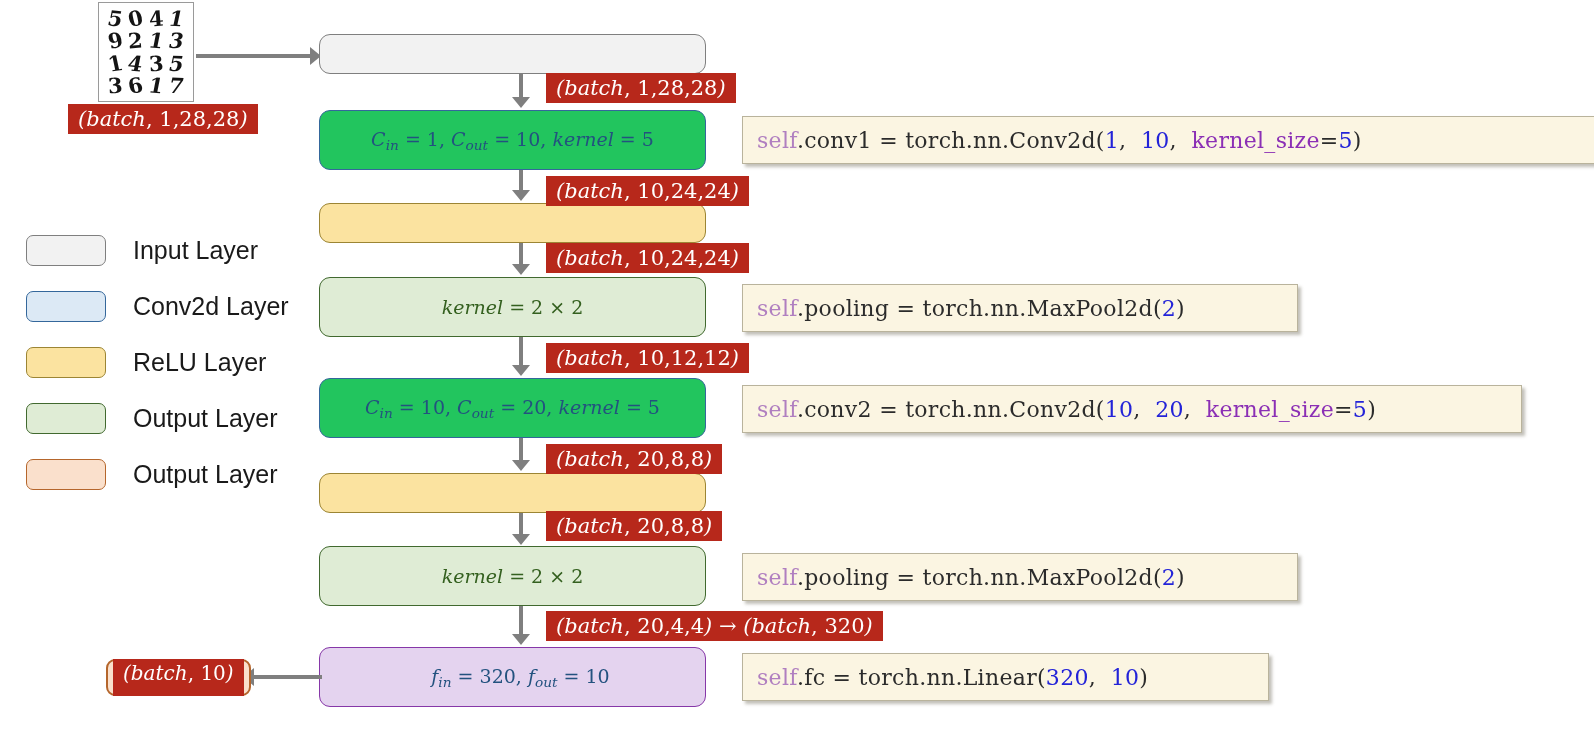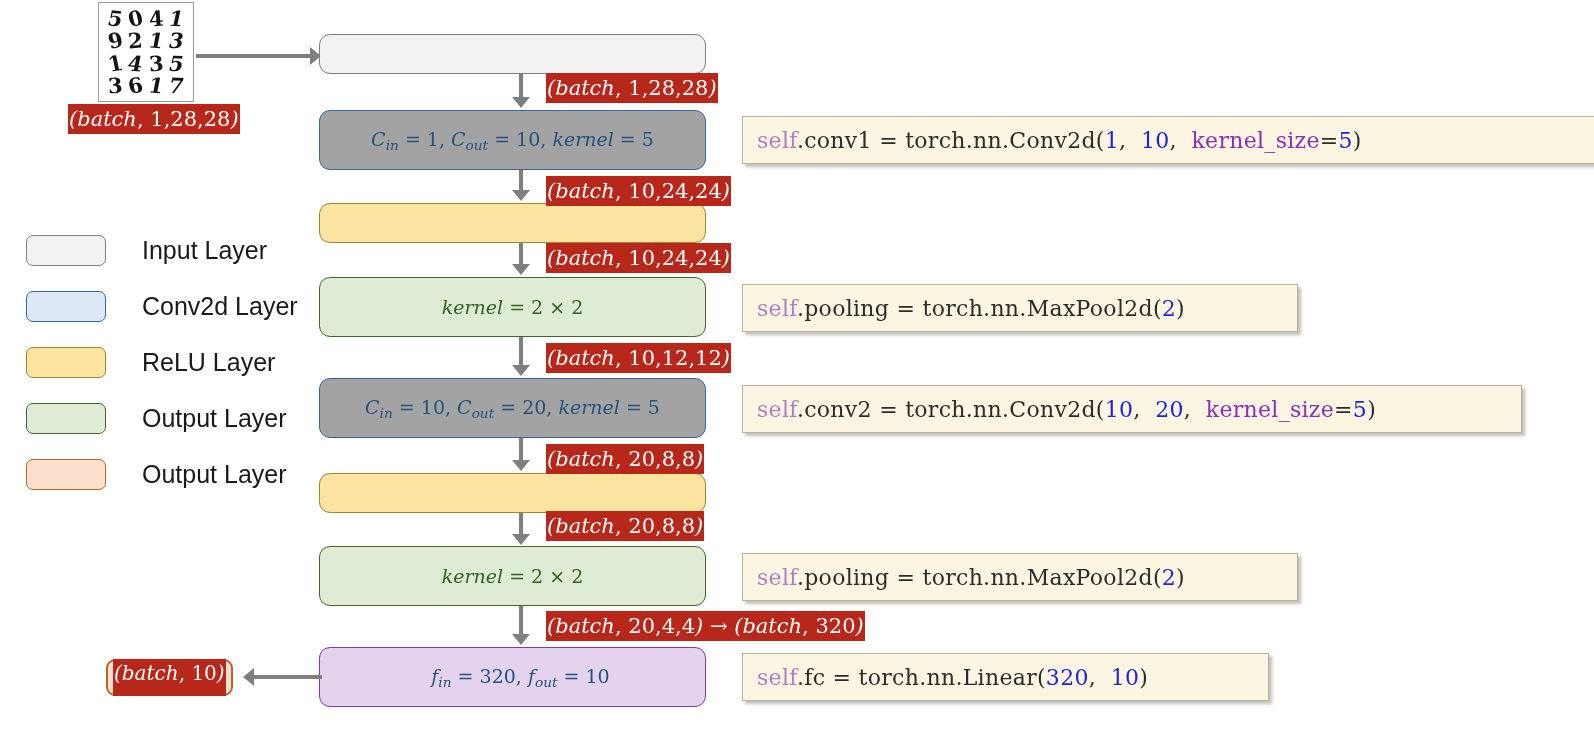--- a/index.html
+++ b/index.html
@@ -53,21 +53,21 @@
   
   .tag {
     position: absolute;
     background: #b7281b;
     color: #ffffff;
     font-family: "DejaVu Serif", serif;
     font-style: italic;
     font-size: 21px;
     line-height: 30px;
     height: 30px;
-    padding: 0 1px;
+    padding: 0 10px;
     white-space: nowrap;
     box-sizing: border-box;
   }
   .tag .num { font-style: normal; }
 
   
   .layer {
     position: absolute;
     left: 319px;
     width: 387px;
@@ -87,21 +87,21 @@
   }
   .layer-text .num,
   .layer-text .op { font-style: normal; }
   .sub {
     font-size: 0.72em;
     vertical-align: -0.28em;
     font-style: italic;
   }
 
   .ly-input   { background: #f2f2f2; border-color: #7f7f7f; }
-  .ly-conv    { background: #a3a3a3; border-color: #34679b; }
+  .ly-conv    { background: #22c55e; border-color: #34679b; }
   .ly-conv .layer-text { color: #23527f; }
   .ly-relu    { background: #fbe3a0; border-color: #9c8534; }
   .ly-pool    { background: #dfecd5; border-color: #41692f; }
   .ly-pool .layer-text { color: #34601f; }
   .ly-linear  { background: #e4d3ef; border-color: #8637a8; }
   .ly-linear .layer-text { color: #23527f; }
 
   
   .out-node {
     position: absolute;
@@ -194,21 +194,21 @@
   }
   .legend-swatch {
     width: 80px;
     height: 31px;
     border-radius: 7px;
     border-width: 1.6px;
     border-style: solid;
     box-sizing: border-box;
   }
   .legend-label {
-    margin-left: 36px;
+    margin-left: 27px;
     font-family: "Liberation Sans", sans-serif;
     font-size: 25px;
     color: #1a1a1a;
     white-space: nowrap;
   }
 </style>
 </head>
 <body>
 
 <div id="canvas">

